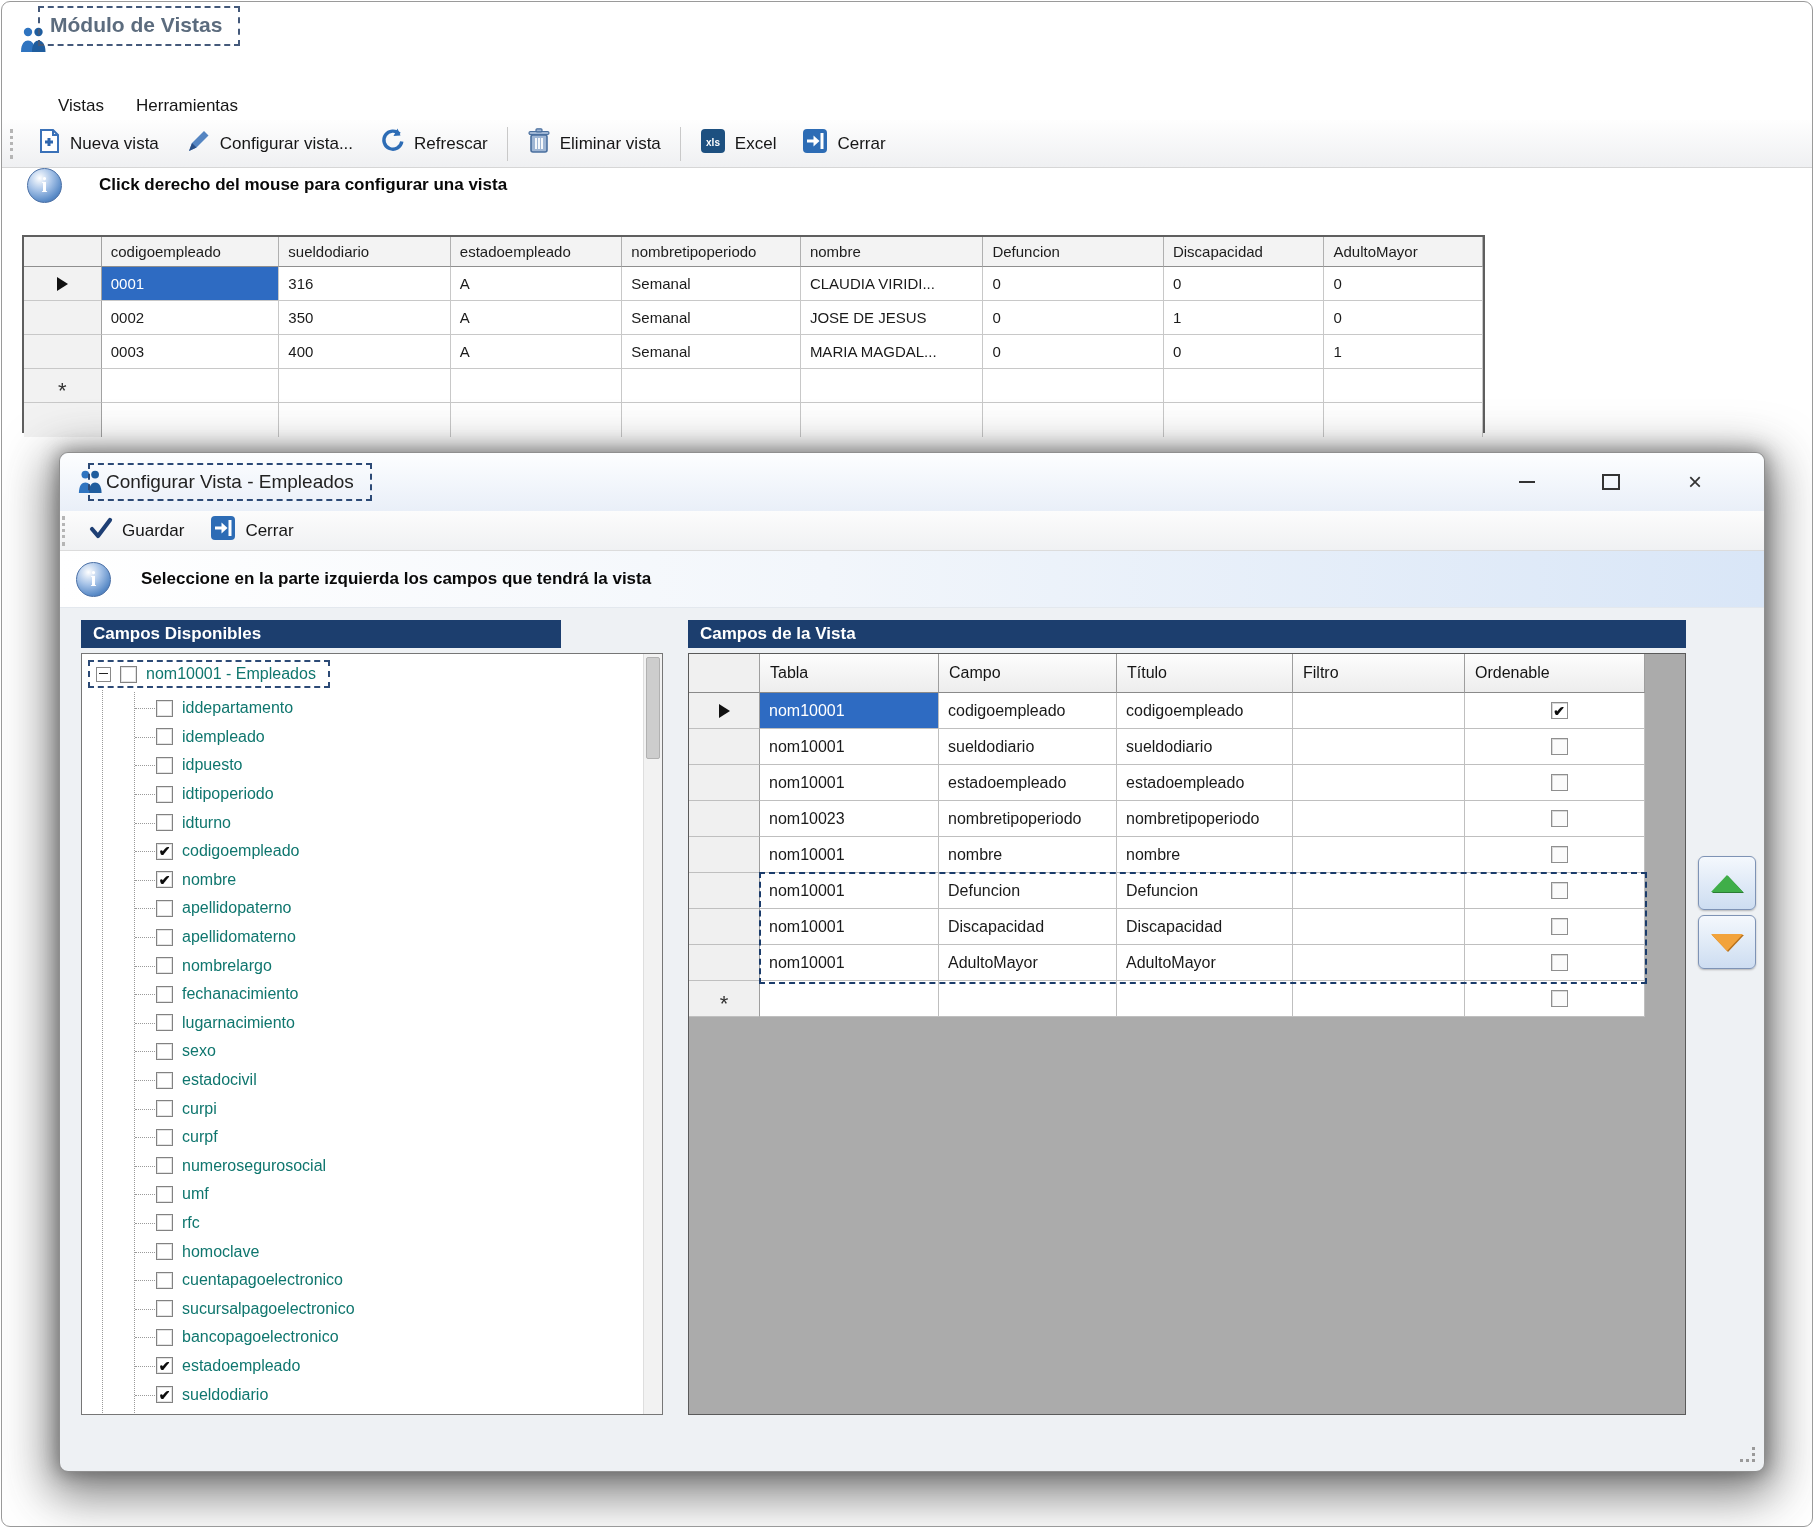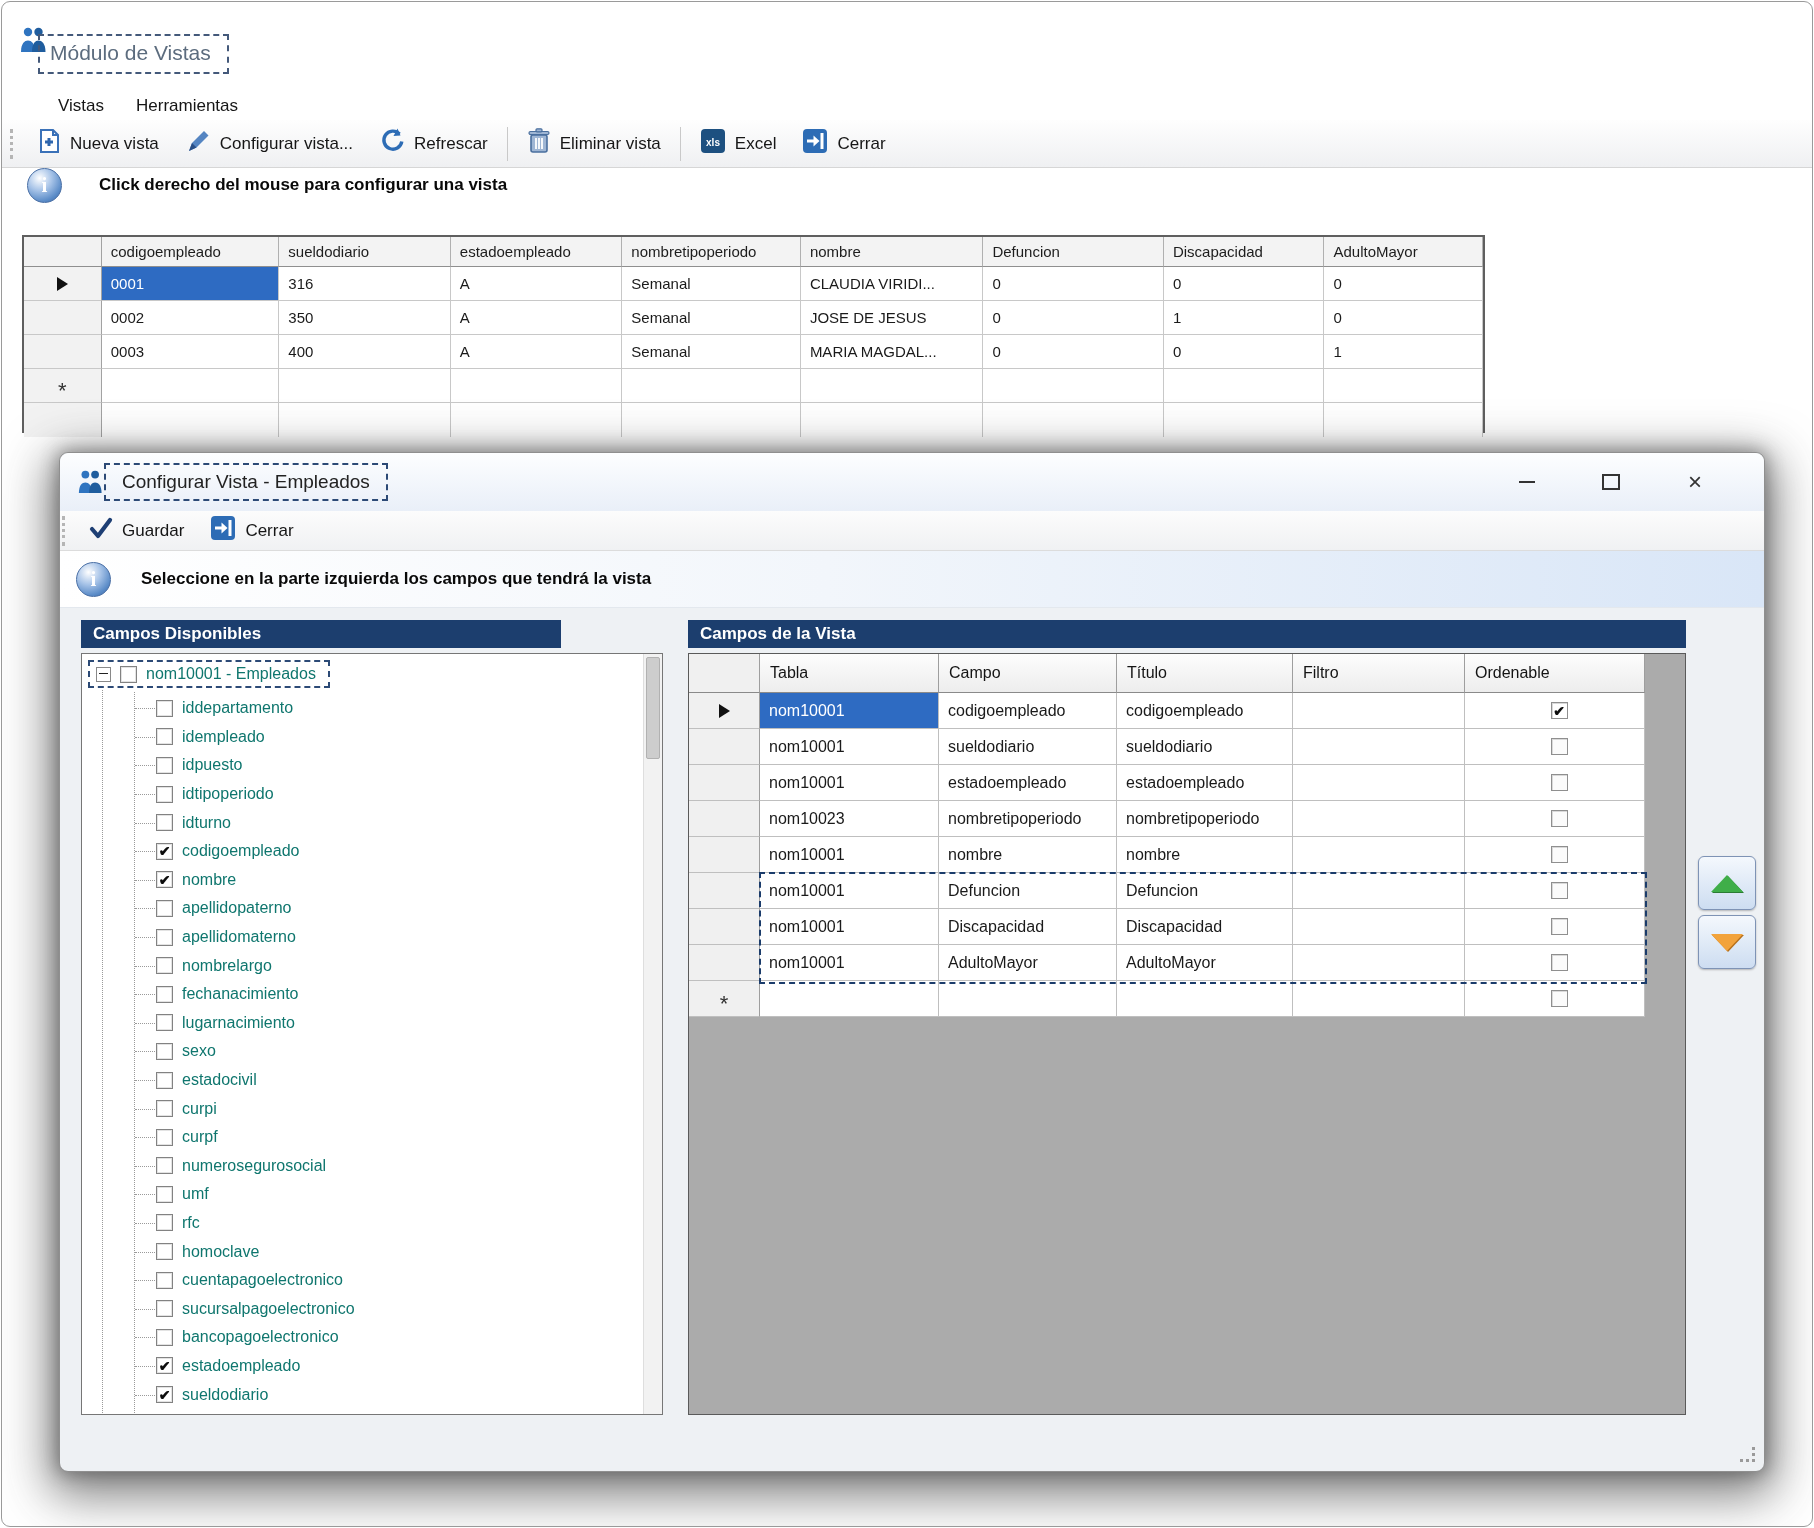--- a/index.html
+++ b/index.html
@@ -2,21 +2,21 @@
 <html><head>
 <meta charset="utf-8">
 <style>
   html,body{margin:0;padding:0;background:#fff;}
   body{width:1814px;height:1528px;position:relative;font-family:"Liberation Sans",sans-serif;color:#1a1a1a;}
   .app{position:absolute;inset:1px;border:1px solid #9a9a9a;border-radius:9px;background:#ffffff;overflow:hidden;}
 
   
   .titlebar{position:absolute;left:0;top:0;width:100%;height:80px;}
   .app-icon{position:absolute;left:16px;top:24px;}
-  .title-box{position:absolute;left:36px;top:32px;border:2px dashed #44597a;padding:5px 16px 7px 10px;}
+  .title-box{position:absolute;left:36px;top:4px;border:2px dashed #44597a;padding:5px 16px 7px 10px;font-weight:bold;}
   .title-box span{font-size:21px;color:#5c6c7e;}
   .menubar{position:absolute;left:14px;top:82px;height:36px;display:flex;align-items:flex-end;padding-left:38px;gap:24px;}
   .menu-item{font-size:17px;color:#161616;padding:4px 4px;}
   .toolbar{position:absolute;left:0;top:118px;width:100%;height:48px;background:linear-gradient(#fefefe,#eff0f2);border-bottom:1px solid #d6d6d6;display:flex;align-items:center;padding-left:6px;box-sizing:border-box;}
   .grip{width:3px;height:30px;border-left:3px dotted #b5b5b5;margin:0 8px 0 2px;}
   .tb-item{display:flex;align-items:center;gap:9px;padding:5px 13px;border-radius:3px;}
   .tb-item span{font-size:17px;color:#161616;white-space:nowrap;}
   .tb-sep{width:1px;height:34px;background:#c9c9c9;margin:0 6px;}
   .infobar{position:absolute;left:0;top:166px;width:100%;height:34px;display:flex;align-items:center;}
   .info-icon{width:33px;height:33px;min-width:33px;border-radius:50%;margin-left:25px;
@@ -45,21 +45,21 @@
   .star{font-size:22px;color:#333;line-height:10px;margin-top:10px;}
   .mc0{width:78px;} .mc1{width:178px;} .mc2{width:172px;} .mc3{width:172px;} .mc4{width:179px;}
   .mc5{width:183px;} .mc6{width:181px;} .mc7{width:161px;} .mc8{width:159px;}
 
   
   .dialog{position:absolute;left:57px;top:450px;width:1704px;height:1018px;background:#eef1f4;
     border:1px solid #8f8f8f;border-radius:9px;box-shadow:0 14px 48px 10px rgba(45,45,45,.60), 0 0 18px 2px rgba(60,60,60,.45);}
   .dlg-titlebar{position:absolute;left:0;top:0;width:100%;height:58px;border-radius:9px 9px 0 0;
     background:linear-gradient(#fdfeff,#e9eff8);}
   .dlg-icon{position:absolute;left:16px;top:16px;}
-  .dlg-title-box{position:absolute;left:44px;top:10px;border:2px dashed #2c4a76;padding:6px 16px;}
+  .dlg-title-box{position:absolute;left:28px;top:10px;border:2px dashed #2c4a76;padding:6px 16px;}
   .dlg-title-box span{font-size:19px;color:#222;}
   .win-btns{position:absolute;right:50px;top:14px;display:flex;gap:46px;}
   .win-btn{width:38px;height:30px;display:flex;align-items:center;justify-content:center;}
   .glyph-min{width:16px;border-top:2px solid #333;}
   .glyph-max{width:14px;height:12px;border:2px solid #333;}
   .glyph-close{font-size:24px;color:#333;line-height:20px;}
   .dlg-toolbar{position:absolute;left:0;top:58px;width:100%;height:40px;background:linear-gradient(#fcfcfc,#f0f1f3);
     border-bottom:1px solid #dcdcdc;display:flex;align-items:center;box-sizing:border-box;}
   .dlg-infostrip{position:absolute;left:0;top:98px;width:100%;height:57px;
     background:linear-gradient(90deg,#ffffff 0%,#f2f6fb 45%,#d9e6f7 100%);display:flex;align-items:center;border-bottom:1px solid #e3e8ee;box-sizing:border-box;}

